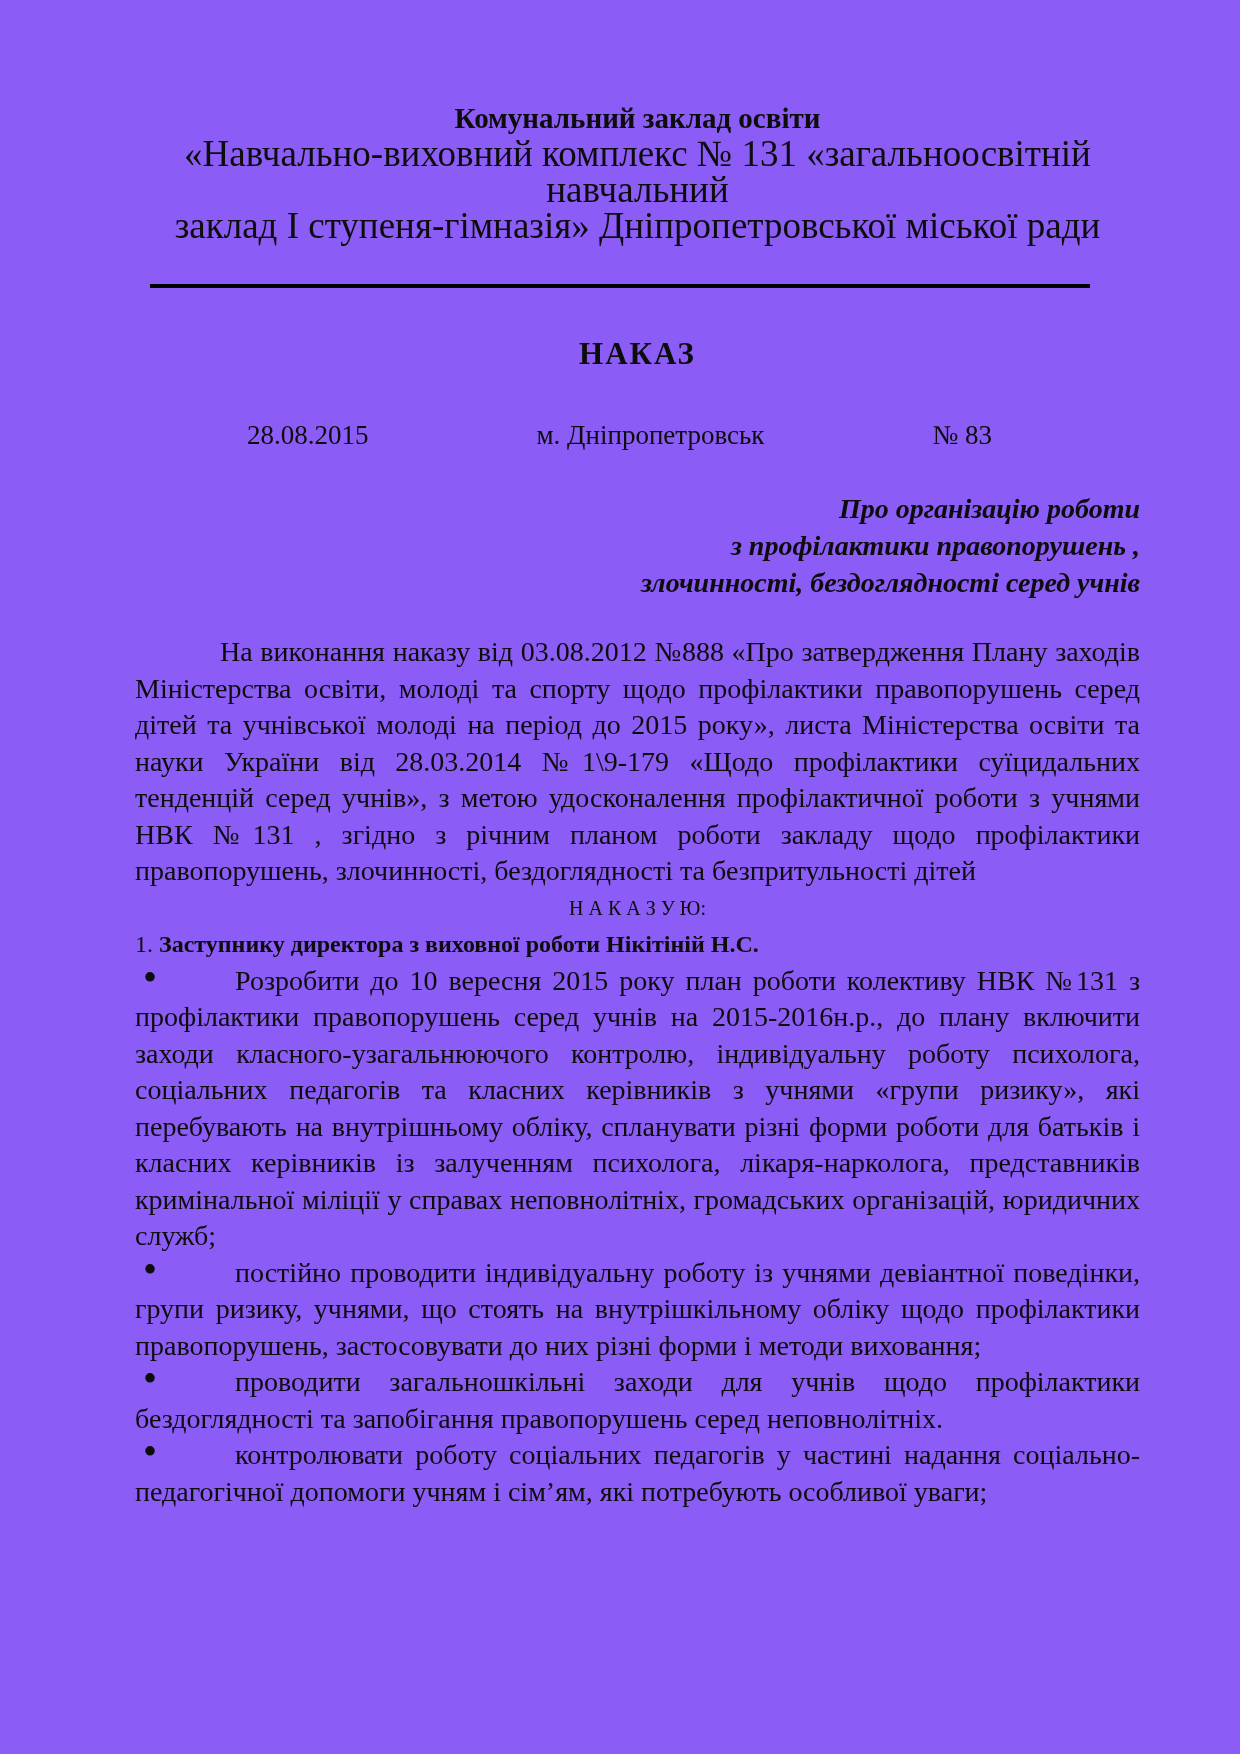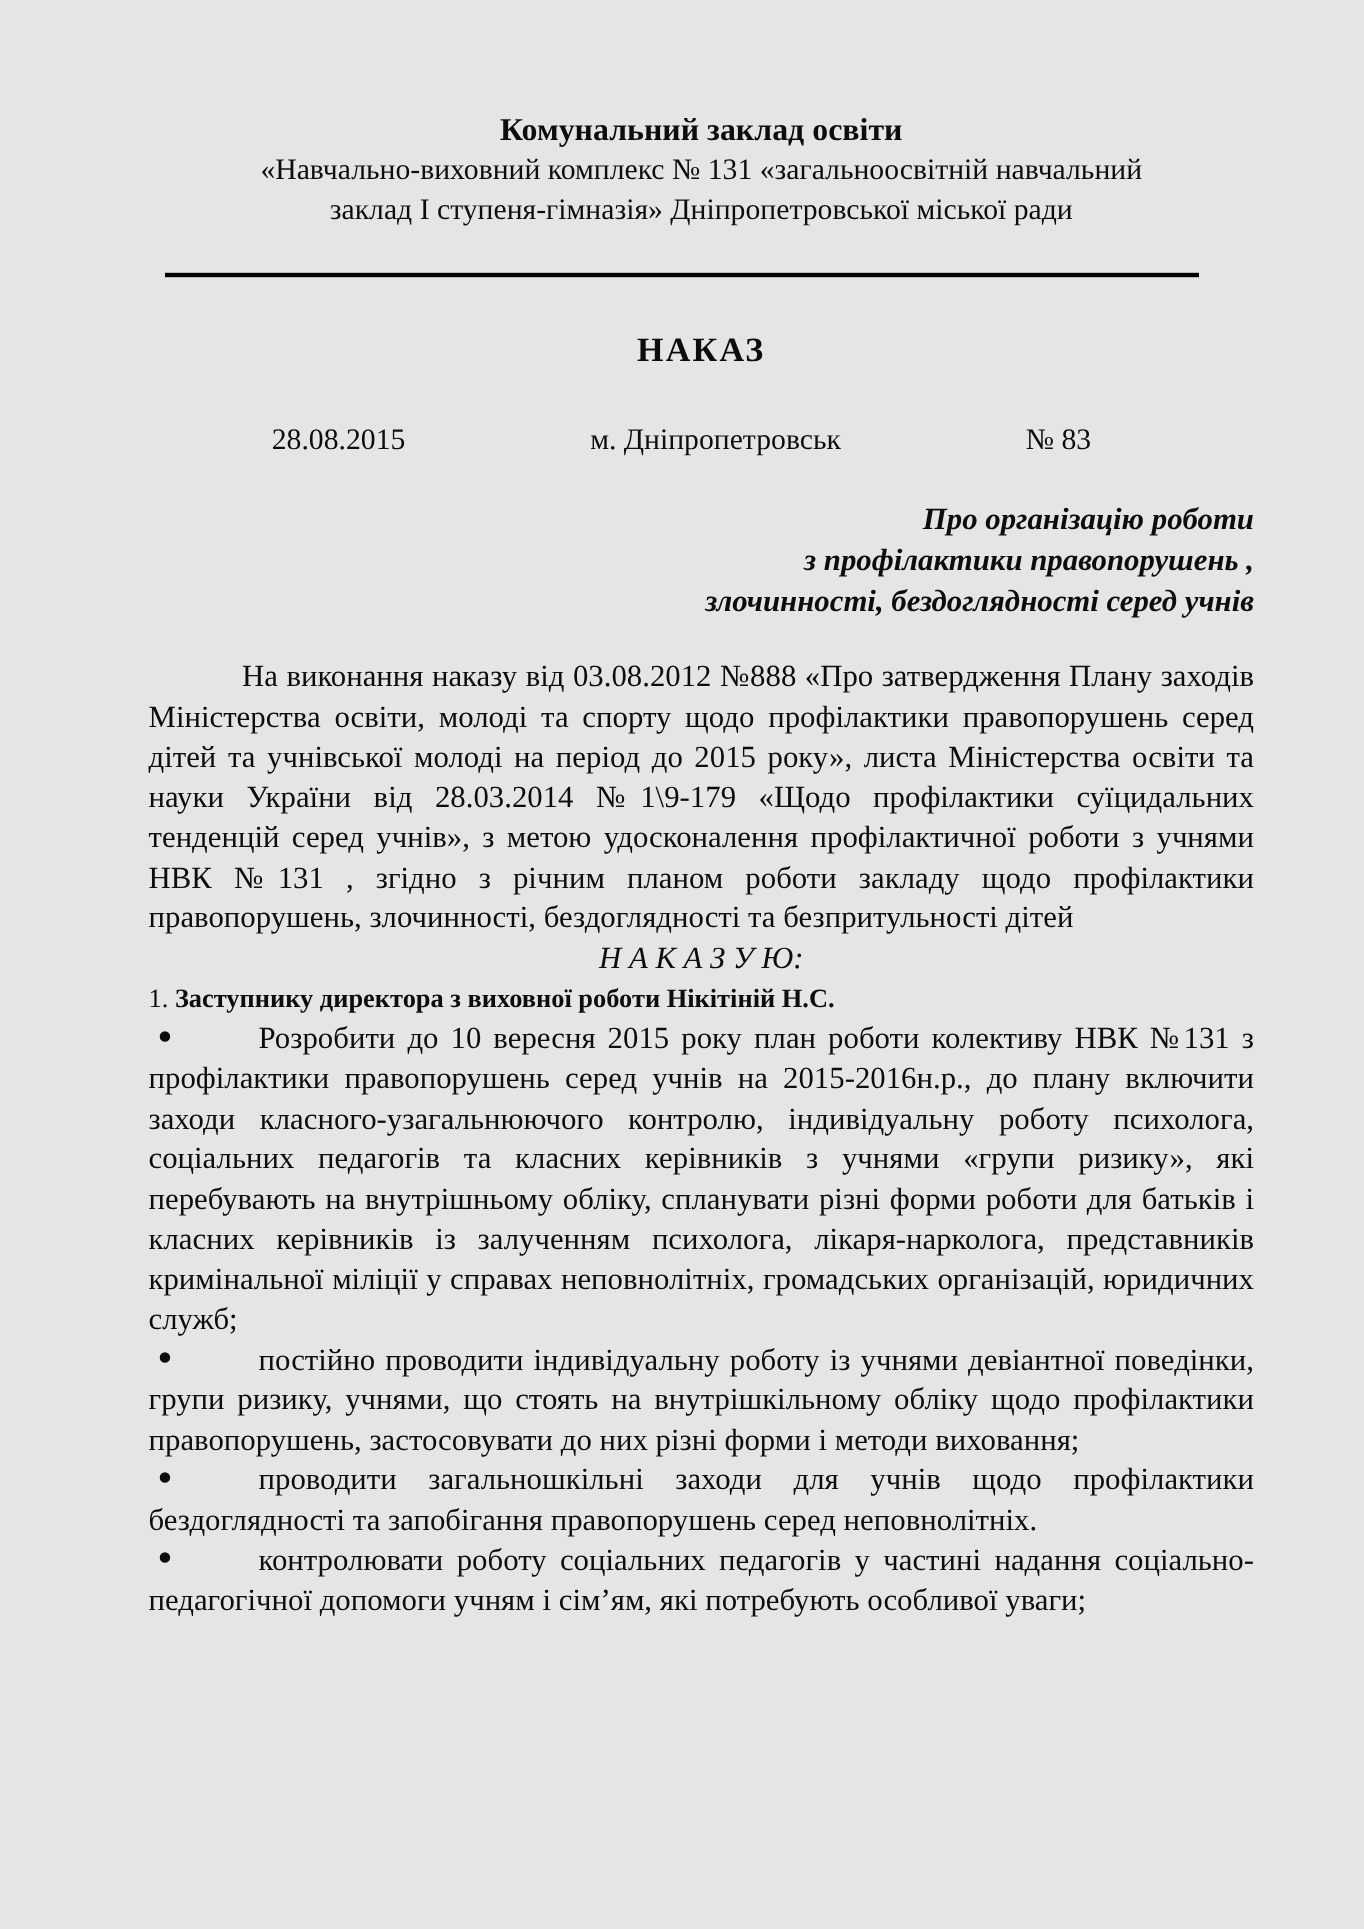--- a/index.html
+++ b/index.html
@@ -4,41 +4,41 @@
 <style>
   html, body {
     margin: 0;
     padding: 0;
     background: #ffffff;
   }
   .page {
     position: relative;
     width: 1240px;
     height: 1754px;
-    background: #e5e5e5;
+    background: #8b5cf6;
     color: #0d0d0d;
     font-family: "Liberation Serif", "DejaVu Serif", serif;
     overflow: hidden;
   }
   .content {
     position: absolute;
     left: 135px;
     top: 0;
     width: 1005px;
   }
   .org-title {
     margin-top: 100px;
     text-align: center;
     font-weight: bold;
     font-size: 29px;
     line-height: 36px;
   }
   .org-sub {
     text-align: center;
-    font-size: 27px;
+    font-size: 37px;
     line-height: 36px;
   }
   .address-block {
     margin-top: 24px;
   }
   .address {
     text-align: center;
     font-weight: bold;
     font-size: 24px;
     line-height: 29px;
@@ -79,24 +79,23 @@
     line-height: 36.5px;
     text-align: justify;
   }
   .preamble {
     margin: 33px 0 0 0;
     text-indent: 85px;
   }
   .resolution {
     margin: 0;
     text-align: center;
-    font-size: 28px;
+    font-size: 20px;
     line-height: 36.5px;
     text-align-last: center;
-    font-style: italic;
   }
   .item1 {
     margin: 0;
     font-size: 24px;
     line-height: 36.5px;
     text-align: justify;
   }
   .item1 .item-title {
     font-weight: bold;
   }

